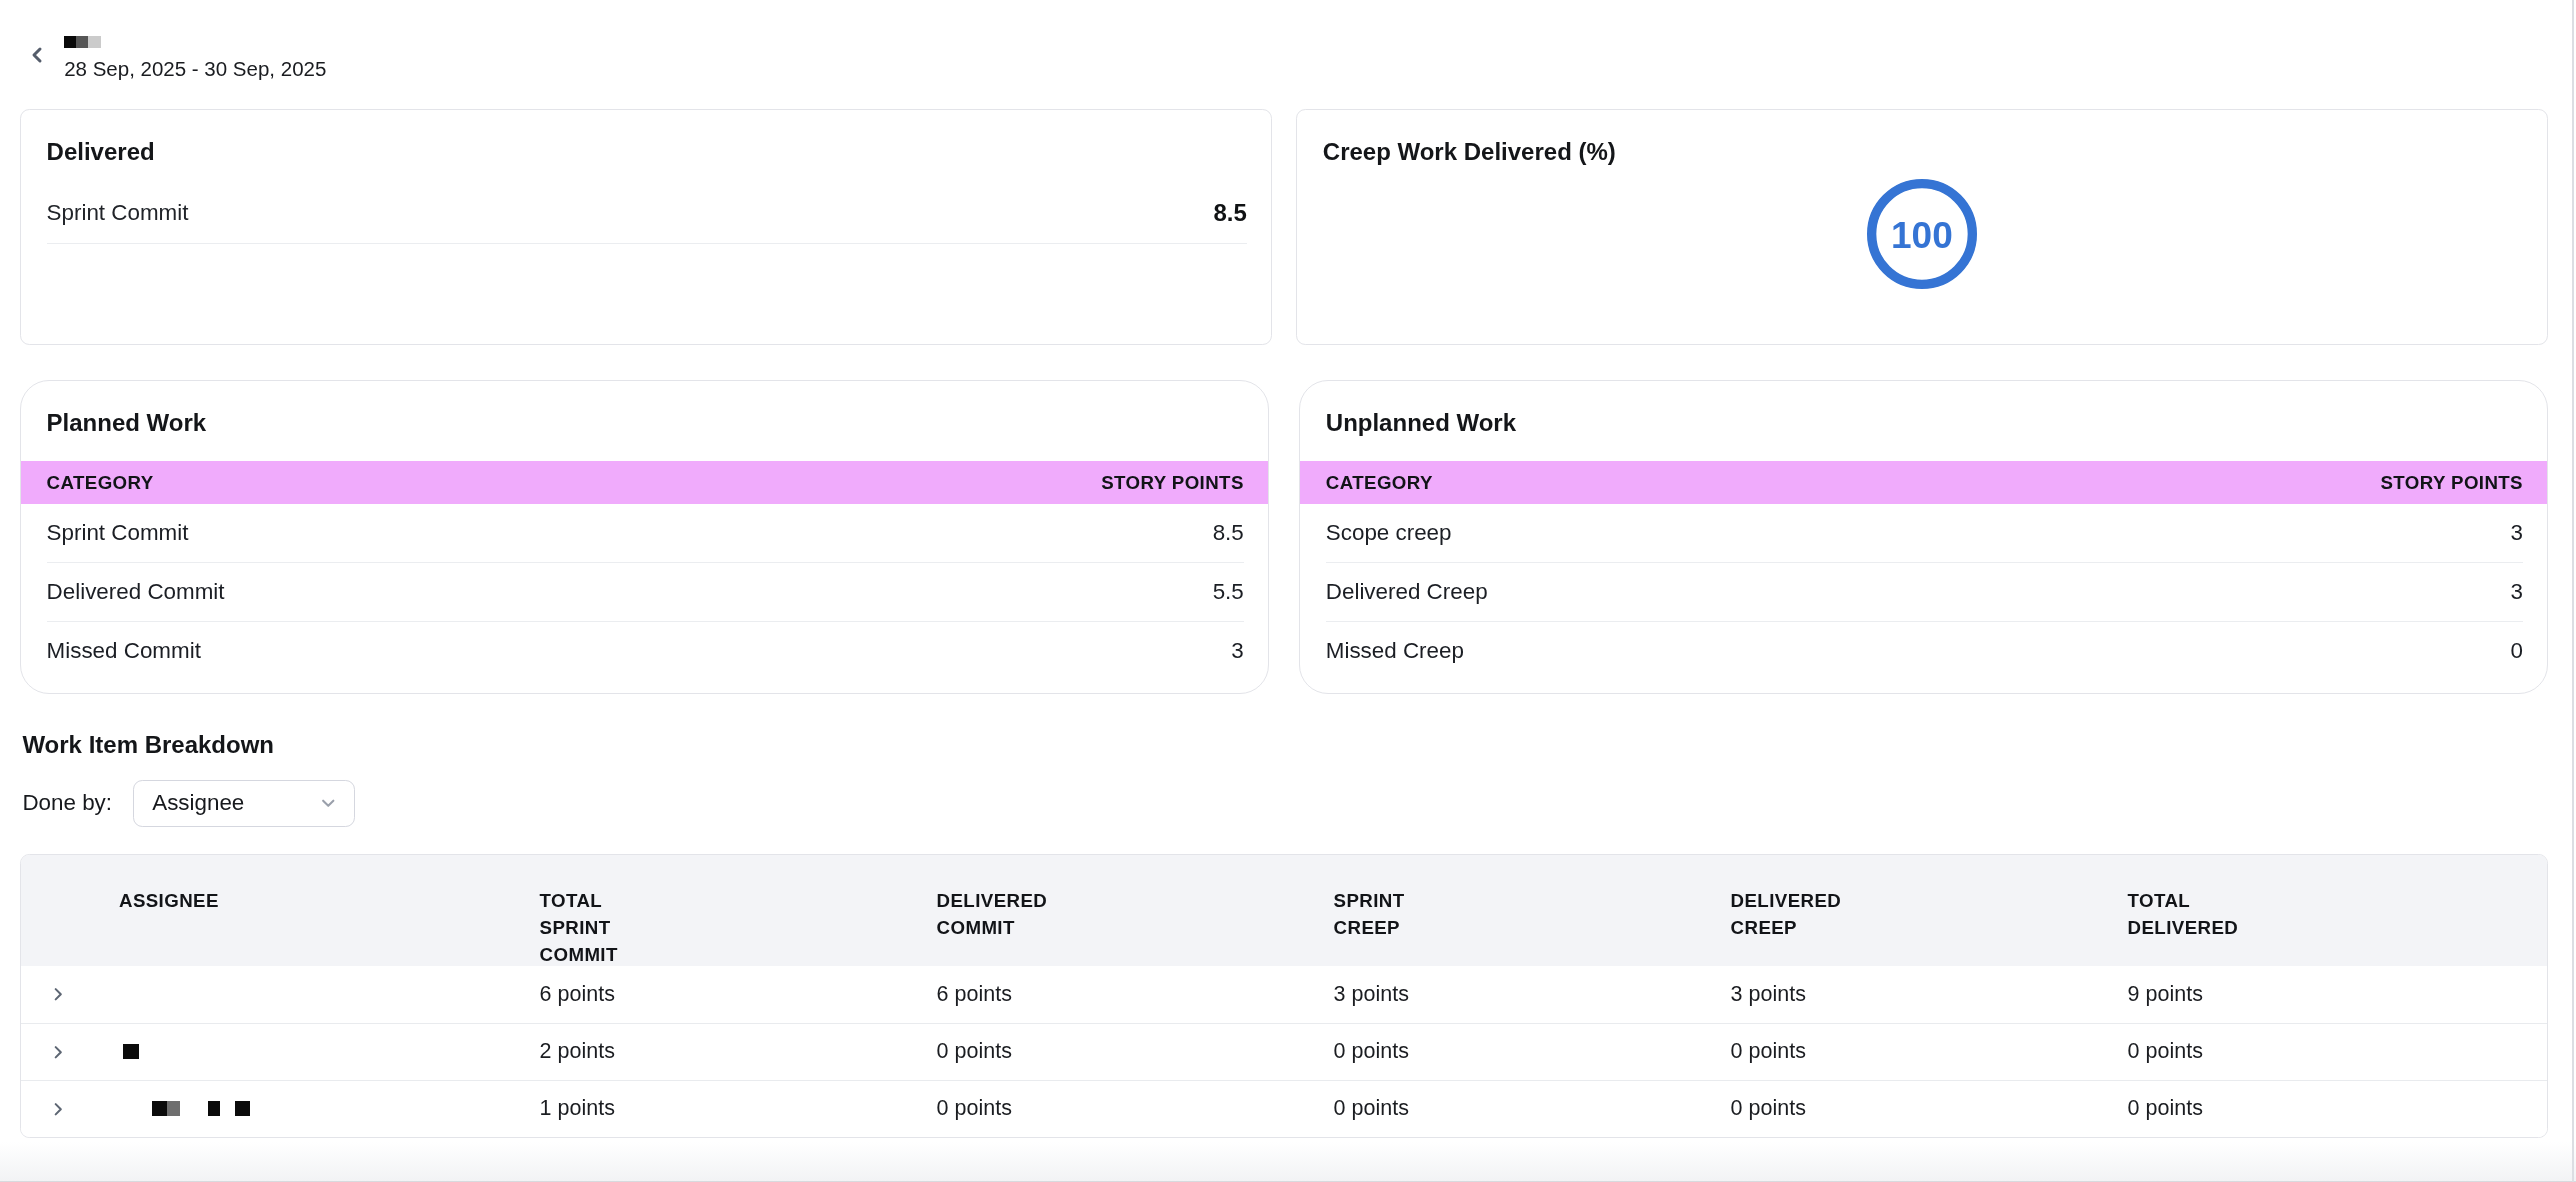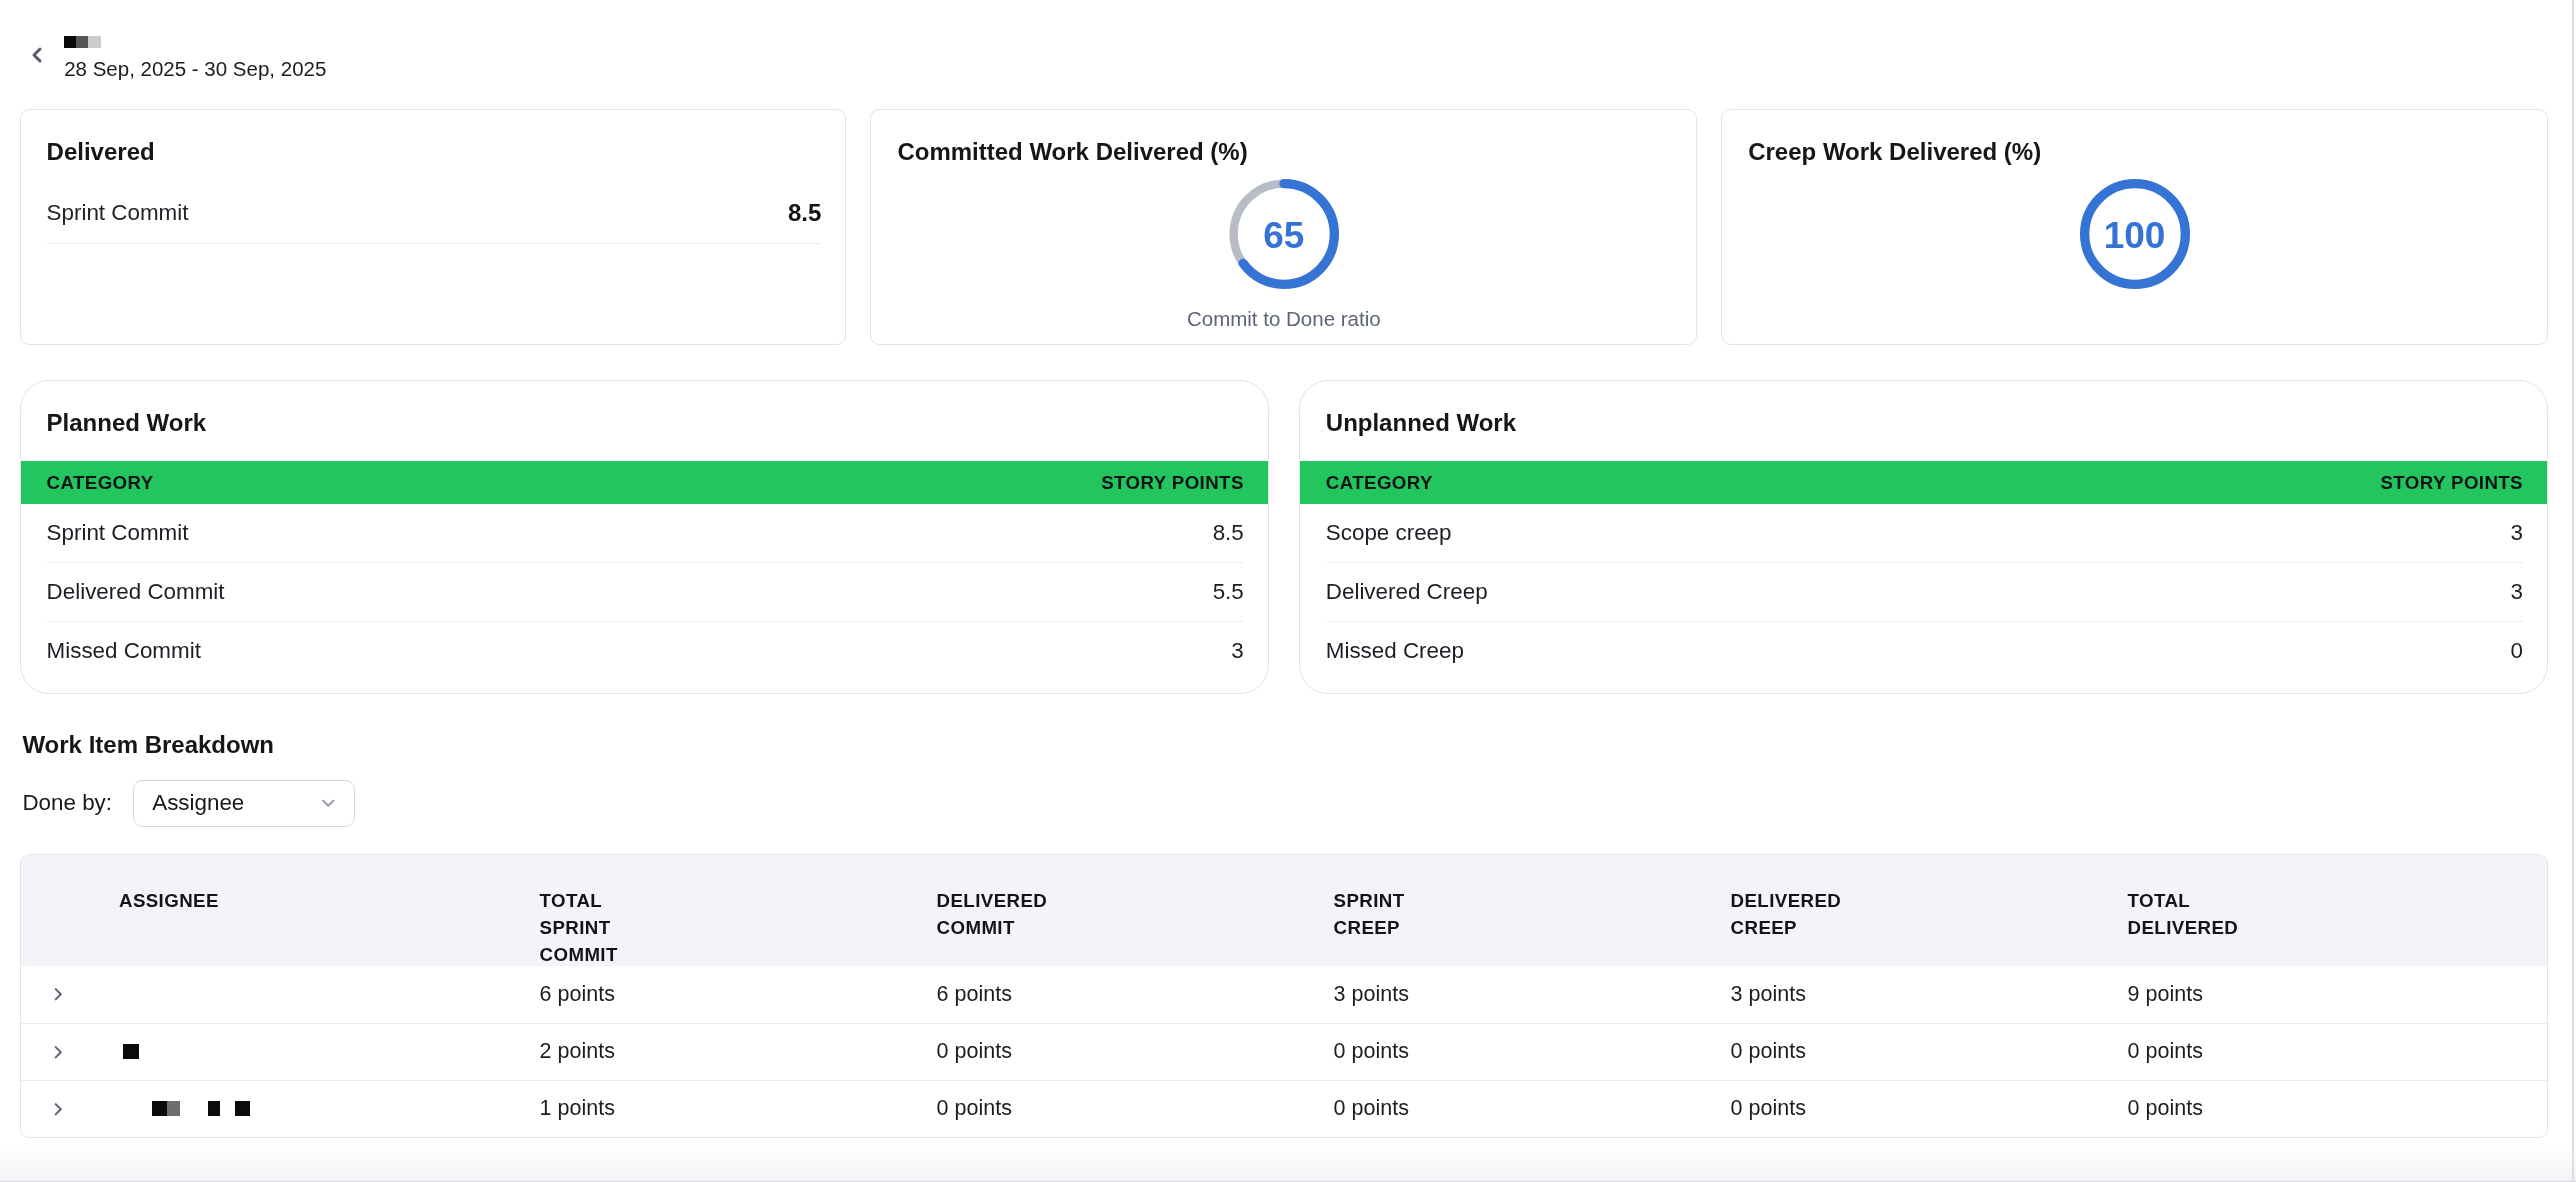--- a/index.html
+++ b/index.html
@@ -57,21 +57,21 @@
   }
   .gauge-caption {
     text-align: center; margin-top: 15px;
     font-size: 20.5px; color: #5d6478;
   }
 
   
   .mid-cards { display: flex; gap: 30px; margin-top: 35px; }
   .mid-cards .card { flex: 1; height: 314px; overflow: hidden; border-radius: 29px; }
   .mini-head {
-    margin-top: 24px; background: #22c55e;
+    margin-top: 24px; background: #f0abfc;
     display: flex; justify-content: space-between; align-items: center;
     height: 43px; padding: 0 24px 0 26px;
   }
   .mini-head span {
     font-size: 18.7px; font-weight: 700; letter-spacing: 0.4px;
     color: #121418; text-transform: uppercase;
   }
   .mini-row {
     display: flex; justify-content: space-between; align-items: center;
     height: 58px; padding: 0 24px 0 26px;
@@ -153,31 +153,20 @@
       <div class="card-title">Delivered</div>
       <div class="kv-rows" id="planning-rows">
           <div class="kv-row">
             <span class="kv-label">Sprint Commit</span>
             <span class="kv-value">8.5</span>
           </div>
           <div class="kv-divider"></div>
         </div>
     </div>
 
-    <div class="card">
-      <div class="card-title">Committed Work Delivered (%)</div>
-      <div class="gauge-wrap">
-        <svg width="110" height="110" viewBox="0 0 118 118">
-          <circle class="track" cx="59" cy="59" r="54" fill="none" stroke-width="9" stroke="#b8bcc6"></circle>
-          <circle class="prog" cx="59" cy="59" r="54" fill="none" stroke-width="10" stroke-linecap="round" transform="rotate(-90 59 59)" stroke="#3574d4" stroke-dasharray="220.53980428200347 339.29200658769764"></circle>
-        </svg>
-        <div class="gauge-num">65</div>
-      </div>
-      <div class="gauge-caption">Commit to Done ratio</div>
-    </div>
 
     <div class="card">
       <div class="card-title">Creep Work Delivered (%)</div>
       <div class="gauge-wrap">
         <svg width="110" height="110" viewBox="0 0 118 118">
           <circle class="track" cx="59" cy="59" r="54" fill="none" stroke-width="9" stroke="#b8bcc6"></circle>
           <circle class="prog" cx="59" cy="59" r="54" fill="none" stroke-width="10" stroke-linecap="round" transform="rotate(-90 59 59)" stroke="#3574d4" stroke-dasharray="339.29200658769764 339.29200658769764"></circle>
         </svg>
         <div class="gauge-num">100</div>
       </div>

